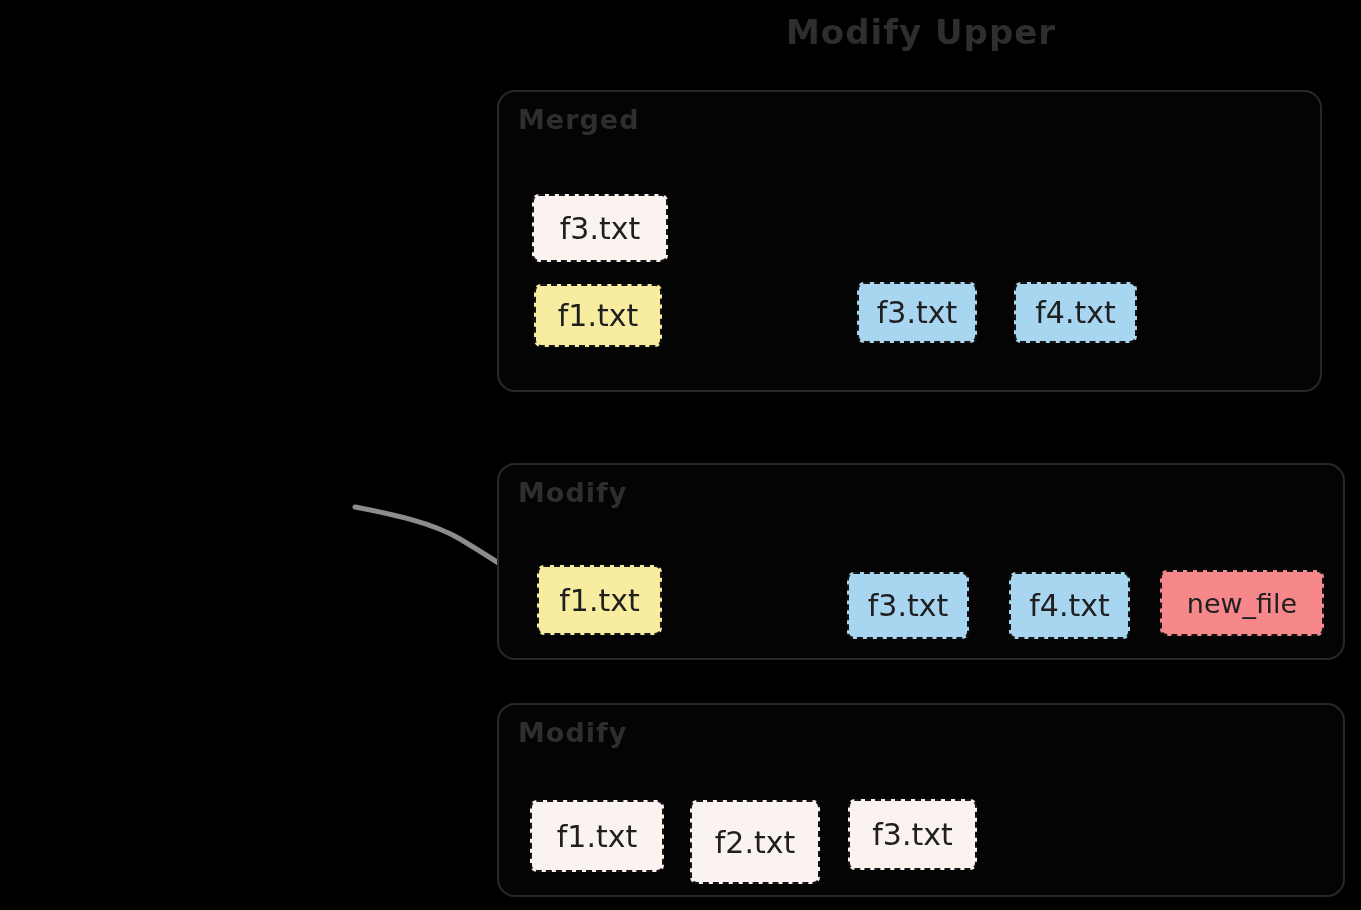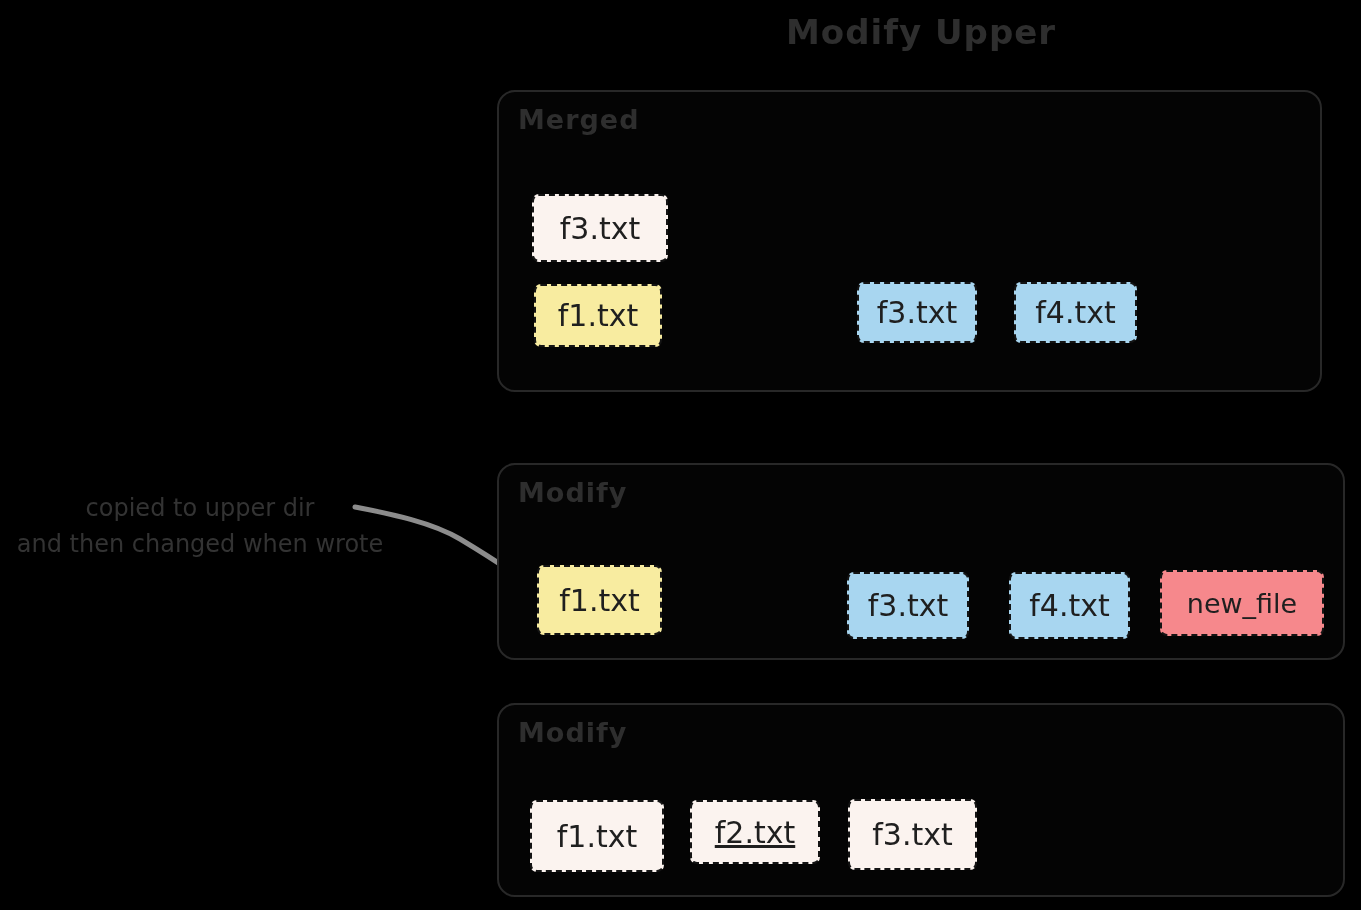--- a/index.html
+++ b/index.html
@@ -75,24 +75,20 @@
     height: 125px;
   }
 </style>
 </head>
 <body>
 
 <div class="stage">
 
   <div class="title">Modify Upper</div>
 
-  <div class="annotation">
-    <div>copied to upper dir</div>
-    <div>and then changed when wrote</div>
-  </div>
 
   <svg class="arrow-svg" viewBox="0 0 230 125">
     <path d="M 15 14 C 45 20, 90 28, 120 46 C 150 64, 182 85, 203 102" fill="none" stroke="#8c8c8c" stroke-width="5" stroke-linecap="round"></path>
     <path d="M 185 97 L 203 102 L 195 84" fill="none" stroke="#8c8c8c" stroke-width="5" stroke-linecap="round" stroke-linejoin="round"></path>
   </svg>
 
   <div class="layer" style="left: 497px; top: 90px; width: 825px; height: 302px;">
     <div class="layer-label">Merged</div>
   <div class="chip" style="left: 33px; top: 102px; width: 136px; height: 68px; background: rgb(251, 243, 239); border-color: rgb(20, 20, 20); color: rgb(31, 31, 31);">f3.txt</div>
       <div class="chip" style="left: 35px; top: 192px; width: 128px; height: 63px; background: rgb(248, 236, 160); border-color: rgb(20, 20, 20); color: rgb(31, 31, 31);">f1.txt</div>
@@ -104,17 +100,17 @@
     <div class="layer-label">Modify</div>
   <div class="chip" style="left: 38px; top: 100px; width: 125px; height: 70px; background: rgb(248, 236, 160); border-color: rgb(20, 20, 20); color: rgb(31, 31, 31);">f1.txt</div>
       <div class="chip" style="left: 348px; top: 107px; width: 122px; height: 67px; background: rgb(168, 214, 240); border-color: rgb(20, 20, 20); color: rgb(31, 31, 31);">f3.txt</div>
       <div class="chip" style="left: 510px; top: 107px; width: 121px; height: 67px; background: rgb(168, 214, 240); border-color: rgb(20, 20, 20); color: rgb(31, 31, 31);">f4.txt</div>
       <div class="chip small-text" style="left: 661px; top: 105px; width: 164px; height: 66px; background: rgb(246, 136, 140); border-color: rgb(20, 20, 20); color: rgb(31, 31, 31);">new_file</div>
     </div>
 
   <div class="layer" style="left: 497px; top: 703px; width: 848px; height: 194px;">
     <div class="layer-label">Modify</div>
   <div class="chip" style="left: 31px; top: 95px; width: 134px; height: 72px; background: rgb(251, 243, 239); border-color: rgb(20, 20, 20); color: rgb(31, 31, 31);">f1.txt</div>
-      <div class="chip" style="left: 191px; top: 95px; width: 130px; height: 64px; background: rgb(251, 243, 239); border-color: rgb(20, 20, 20); color: rgb(31, 31, 31); text-decoration: underline;">f2.txt</div>
+      <div class="chip" style="left: 191px; top: 95px; width: 130px; height: 84px; background: rgb(251, 243, 239); border-color: rgb(20, 20, 20); color: rgb(31, 31, 31);">f2.txt</div>
       <div class="chip" style="left: 349px; top: 94px; width: 129px; height: 71px; background: rgb(251, 243, 239); border-color: rgb(20, 20, 20); color: rgb(31, 31, 31);">f3.txt</div>
     </div>
 
 </div>
 
 </body></html>

